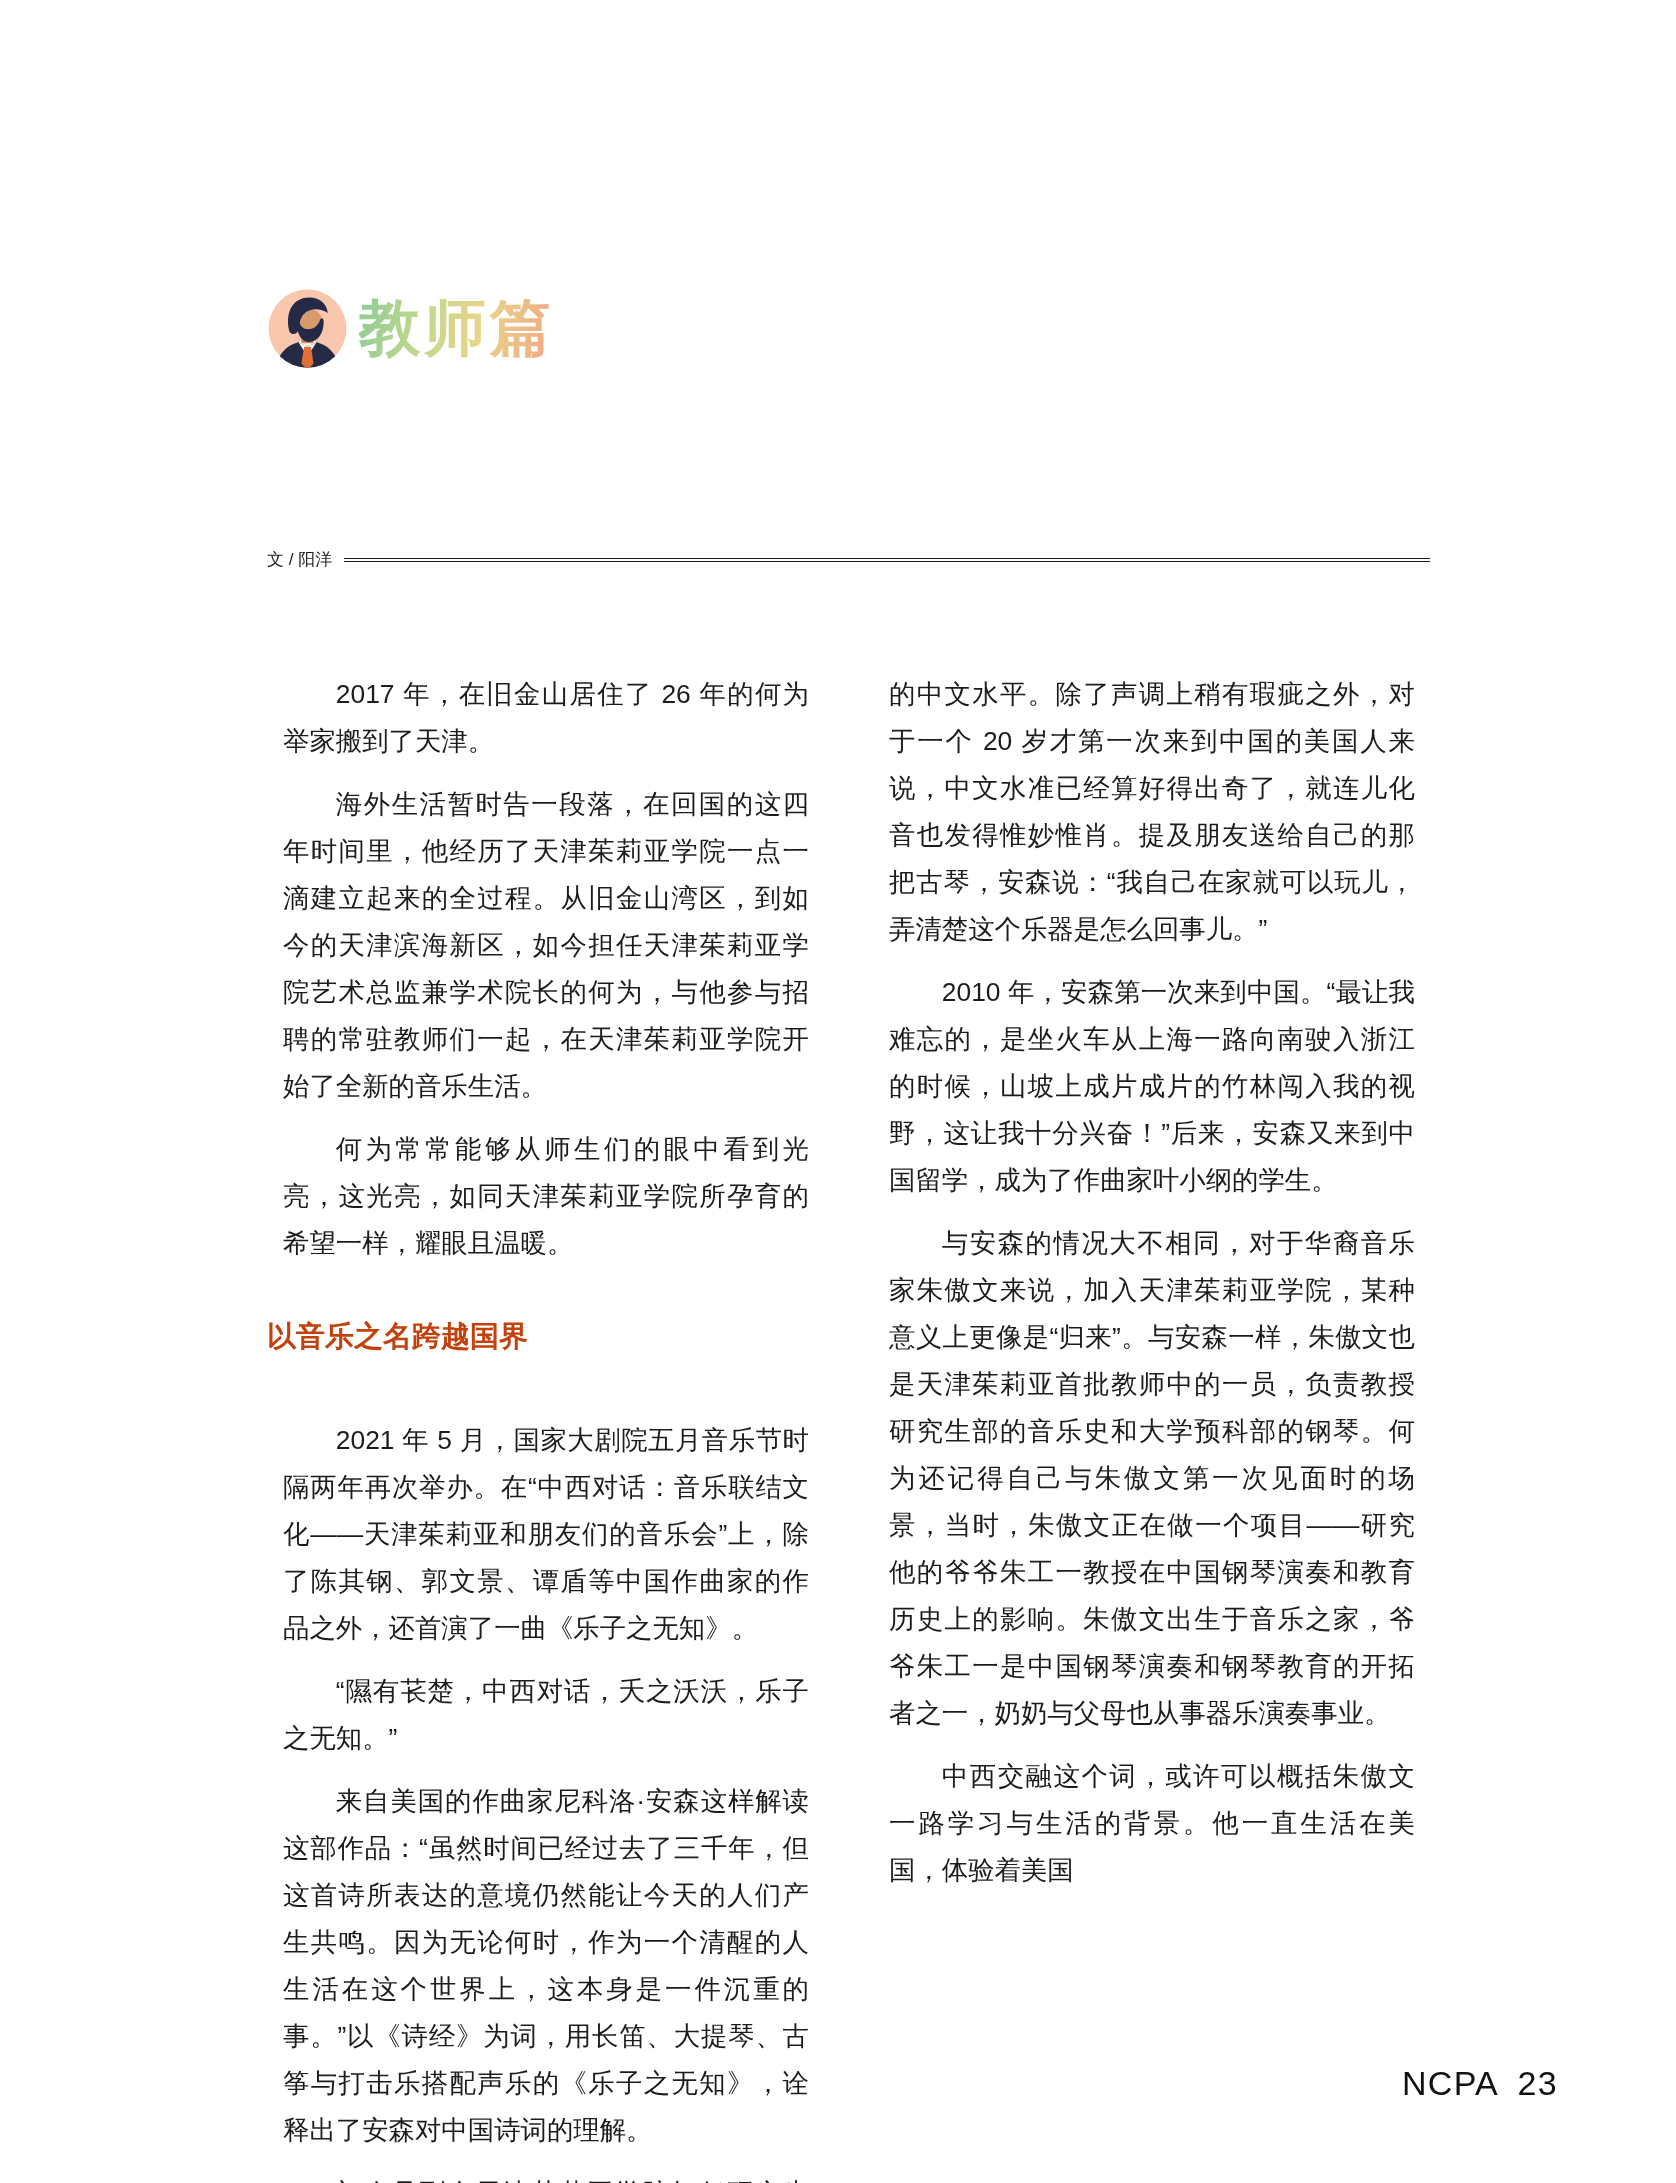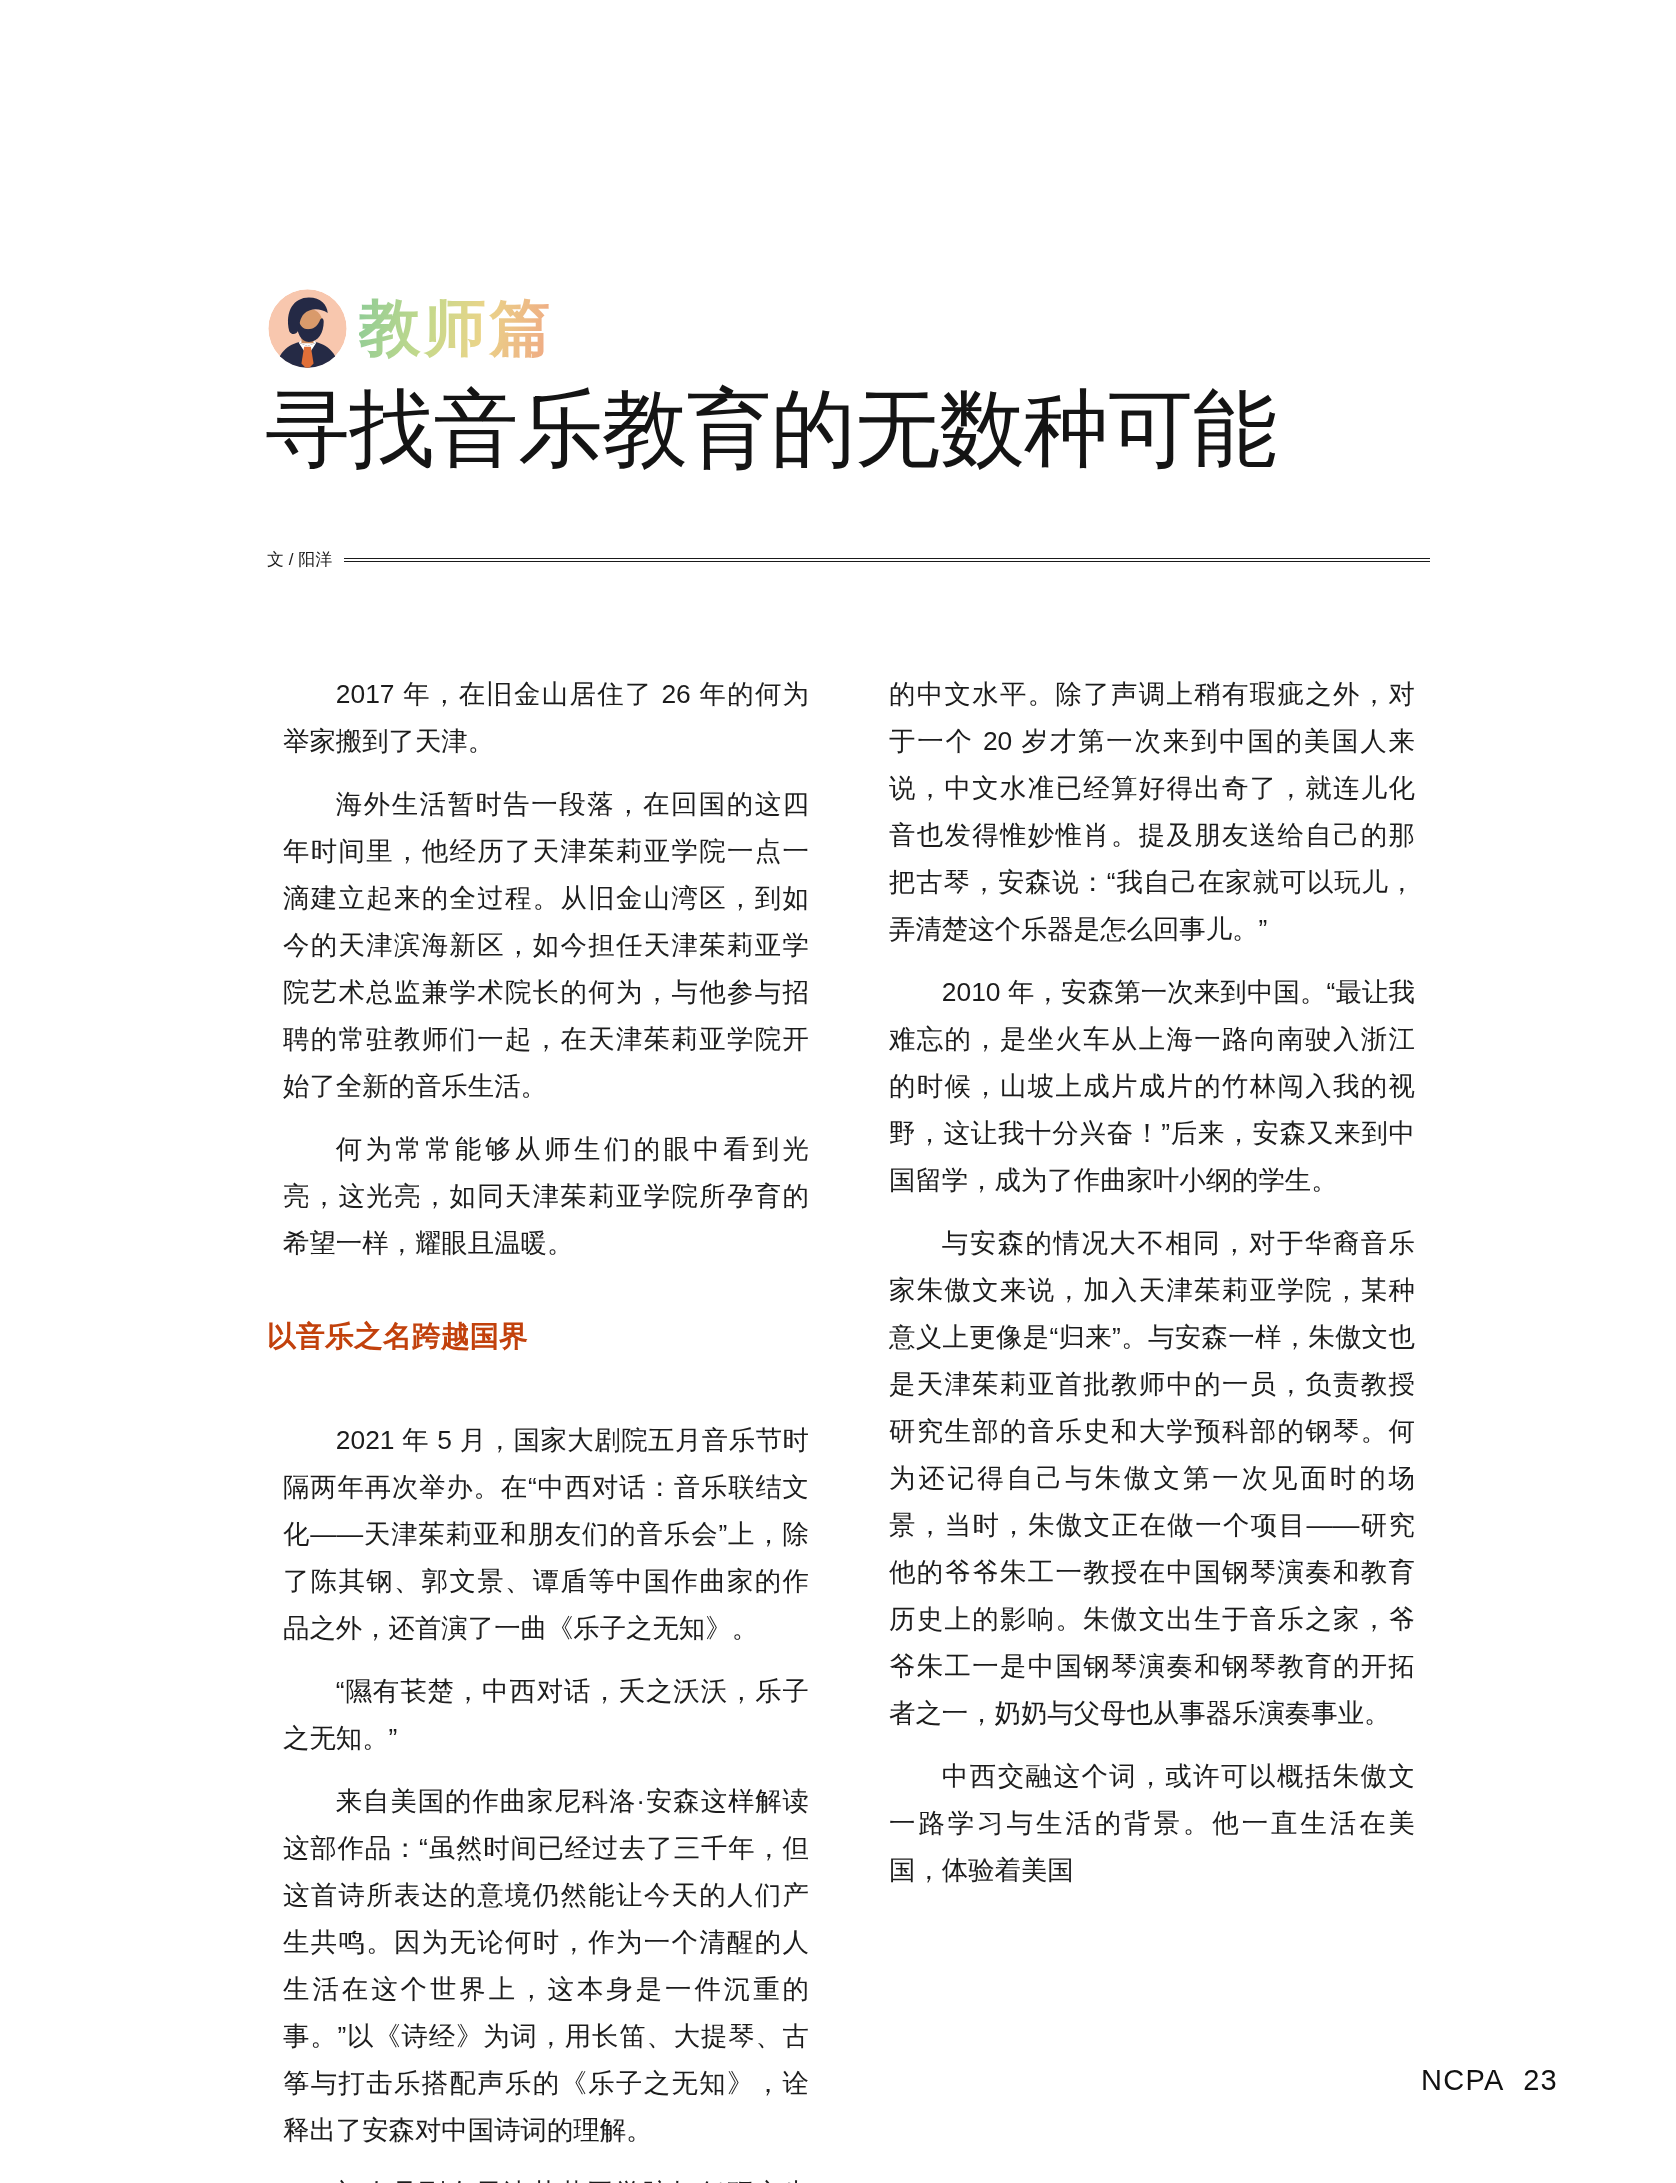--- a/index.html
+++ b/index.html
@@ -93,21 +93,21 @@
     color: #c2410c;
   }
 
   
   .page-footer {
     position: absolute;
     right: 118px;
     top: 2064px;
     display: flex;
     gap: 18.5px;
-    font-size: 29px;
+    font-size: 34px;
     letter-spacing: 1.3px;
     color: #111111;
     white-space: nowrap;
   }
 </style>
 </head>
 <body>
 
 <div class="page">
 
@@ -129,21 +129,20 @@
           <path d="M44 32 C66 26 82 34 82 52 C82 66 74 76 62 76 C50 76 44 62 44 48 Z" fill="#d99a6b"></path>
           <path d="M44 50 C44 66 50 80 62 80 C76 80 84 66 84 50 C84 44 80 43 78 49 C74 58 68 61 61 61 C54 61 49 56 47 48 Z" fill="#242945"></path>
           <path d="M55 63 C59 61 65 61 69 63 C67 67 57 67 55 63 Z" fill="#242945"></path>
           <path d="M33 64 C26 34 40 14 62 14 C80 14 89 25 90 37 C78 29 63 30 55 38 C49 44 48 53 47 61 C44 70 36 70 33 64 Z" fill="#242945"></path>
         </g>
       </svg>
     </span>
     <span class="tag">教师篇</span>
   </div>
 
-  <h1 class="title">寻找音乐教育的无数种可能</h1>
 
   <div class="byline-row">
     <span class="byline">文 / 阳洋</span>
     <span class="rule"></span>
   </div>
 
   <section class="col col-left">
     <div class="plist">
         <p>2017 年，在旧金山居住了 26 年的何为举家搬到了天津。</p>
         <p>海外生活暂时告一段落，在回国的这四年时间里，他经历了天津茱莉亚学院一点一滴建立起来的全过程。从旧金山湾区，到如今的天津滨海新区，如今担任天津茱莉亚学院艺术总监兼学术院长的何为，与他参与招聘的常驻教师们一起，在天津茱莉亚学院开始了全新的音乐生活。</p>

